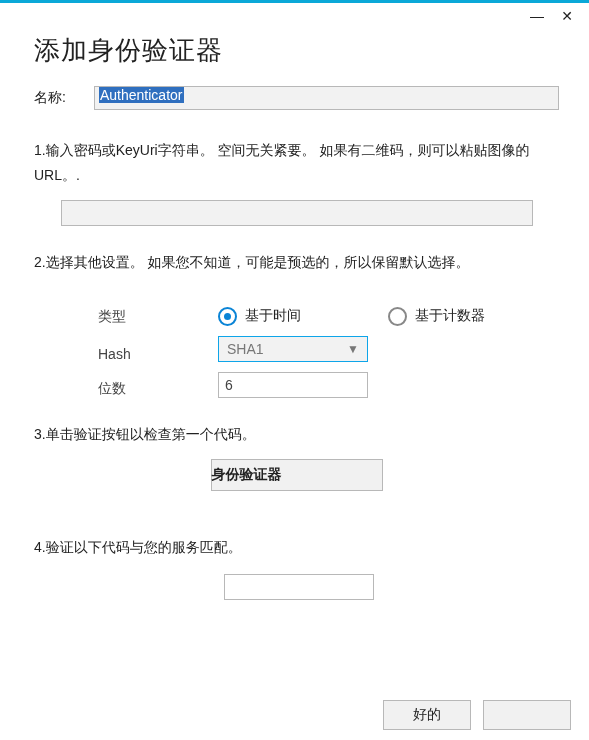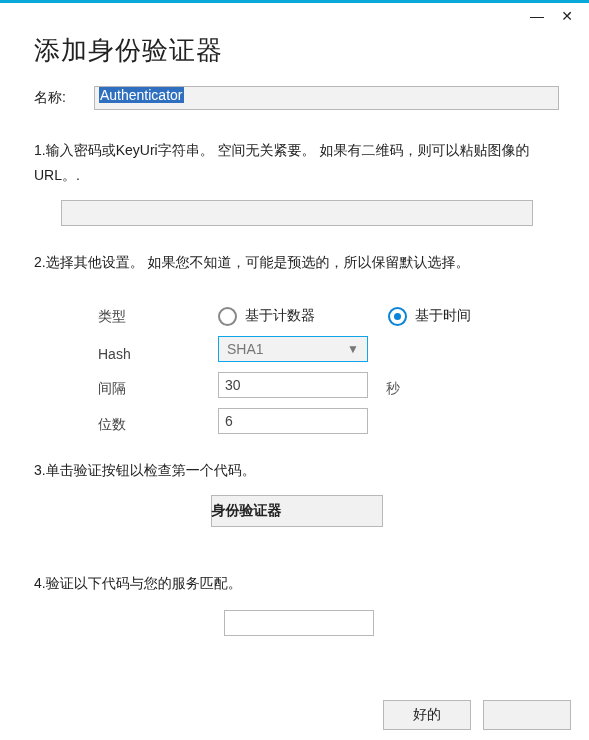--- a/index.html
+++ b/index.html
@@ -50,42 +50,37 @@
 
     <div class="step step1">1.输入密码或KeyUri字符串。 空间无关紧要。 如果有二维码，则可以粘贴图像的URL。.</div>
     <div class="full-input"></div>
 
     <div class="step">2.选择其他设置。 如果您不知道，可能是预选的，所以保留默认选择。</div>
 
     <div class="settings">
       <div class="srow">
         <div class="slabel">类型</div>
         <div class="radio-wrap">
+          <span class="radio checked"></span>
+          <span>基于时间</span>
+        </div>
+        <div class="radio-wrap">
           <span class="radio"></span>
           <span>基于计数器</span>
-        </div>
-        <div class="radio-wrap">
-          <span class="radio checked"></span>
-          <span>基于时间</span>
         </div>
       </div>
 
       <div class="srow">
         <div class="slabel">Hash</div>
         <div class="select">
           <span>SHA1</span>
           <span class="chev">▼</span>
         </div>
       </div>
 
-      <div class="srow">
-        <div class="slabel">间隔</div>
-        <input class="num-input" value="30" style="">
-        <span class="unit">秒</span>
-      </div>
 
       <div class="srow">
         <div class="slabel">位数</div>
         <input class="num-input" value="6" style="">
       </div>
     </div>
 
     <div class="step">3.单击验证按钮以检查第一个代码。</div>
     <div class="verify-btn">身份验证器</div>
 

